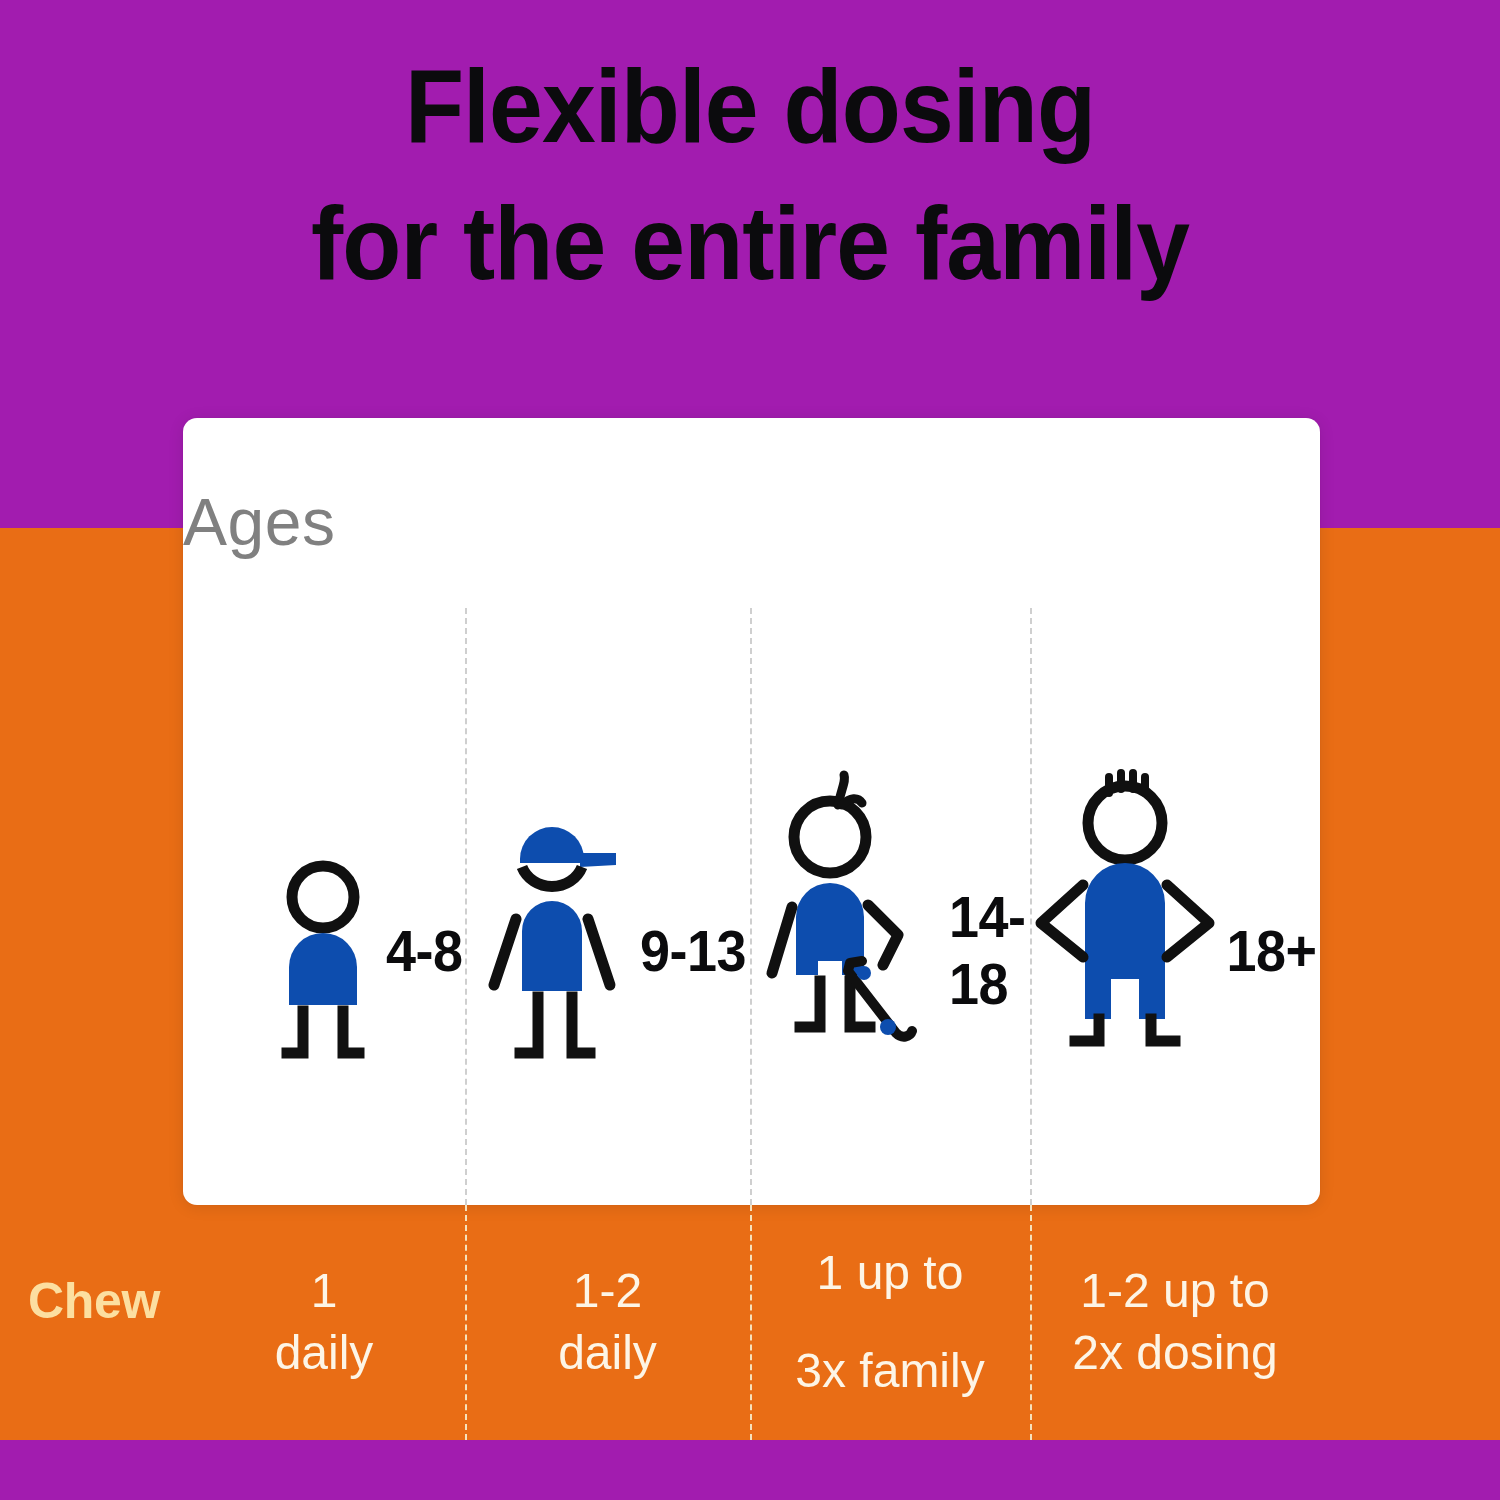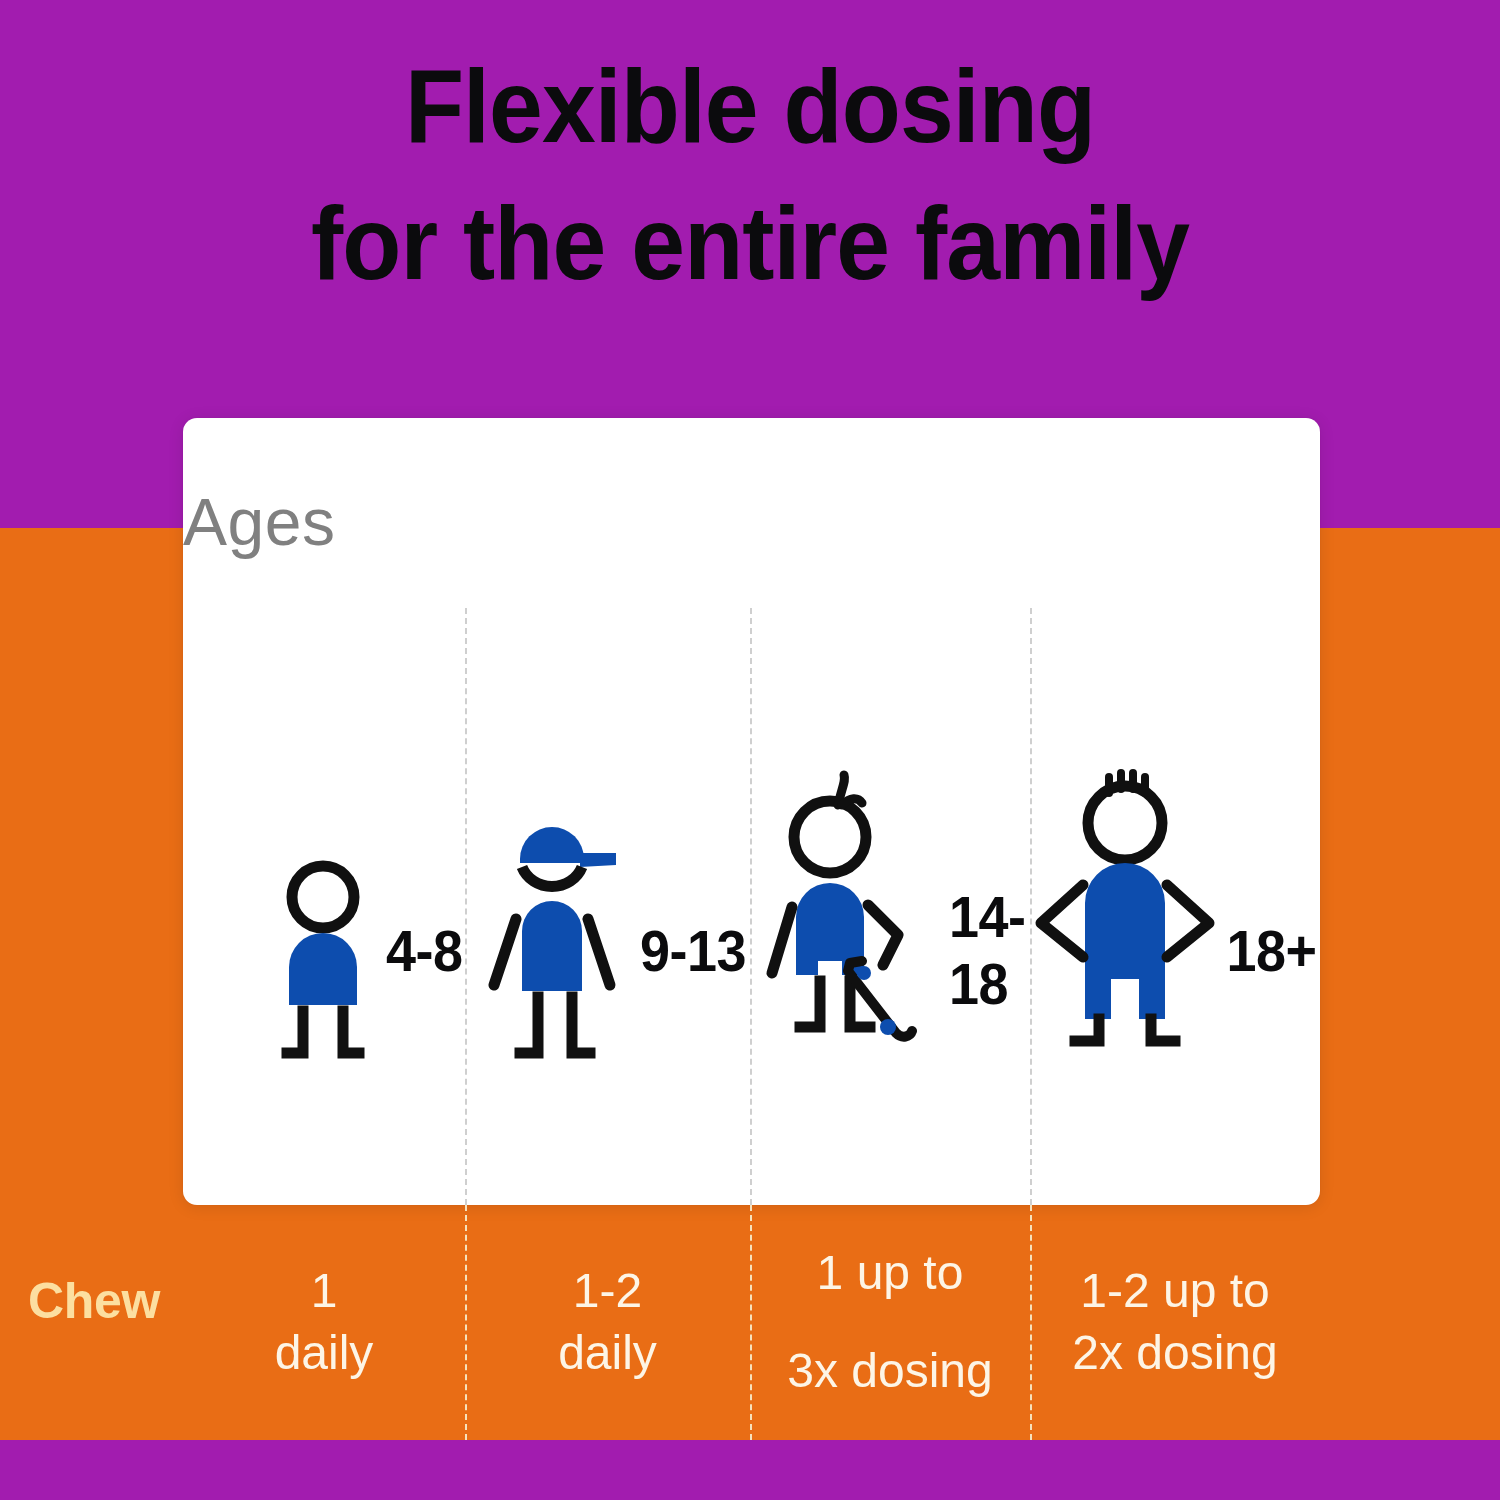--- a/index.html
+++ b/index.html
@@ -262,21 +262,21 @@
     <div class="dose-cell c1">
       <span>1</span>
       <span>daily</span>
     </div>
     <div class="dose-cell c2">
       <span>1-2</span>
       <span>daily</span>
     </div>
     <div class="dose-cell c3">
       <span>1 up to</span>
-      <span>3x dosing</span>
+      <span>3x family</span>
     </div>
     <div class="dose-cell c4">
       <span>1-2 up to</span>
       <span>2x dosing</span>
     </div>
   </div>
 
 </div>
 
 </body></html>

